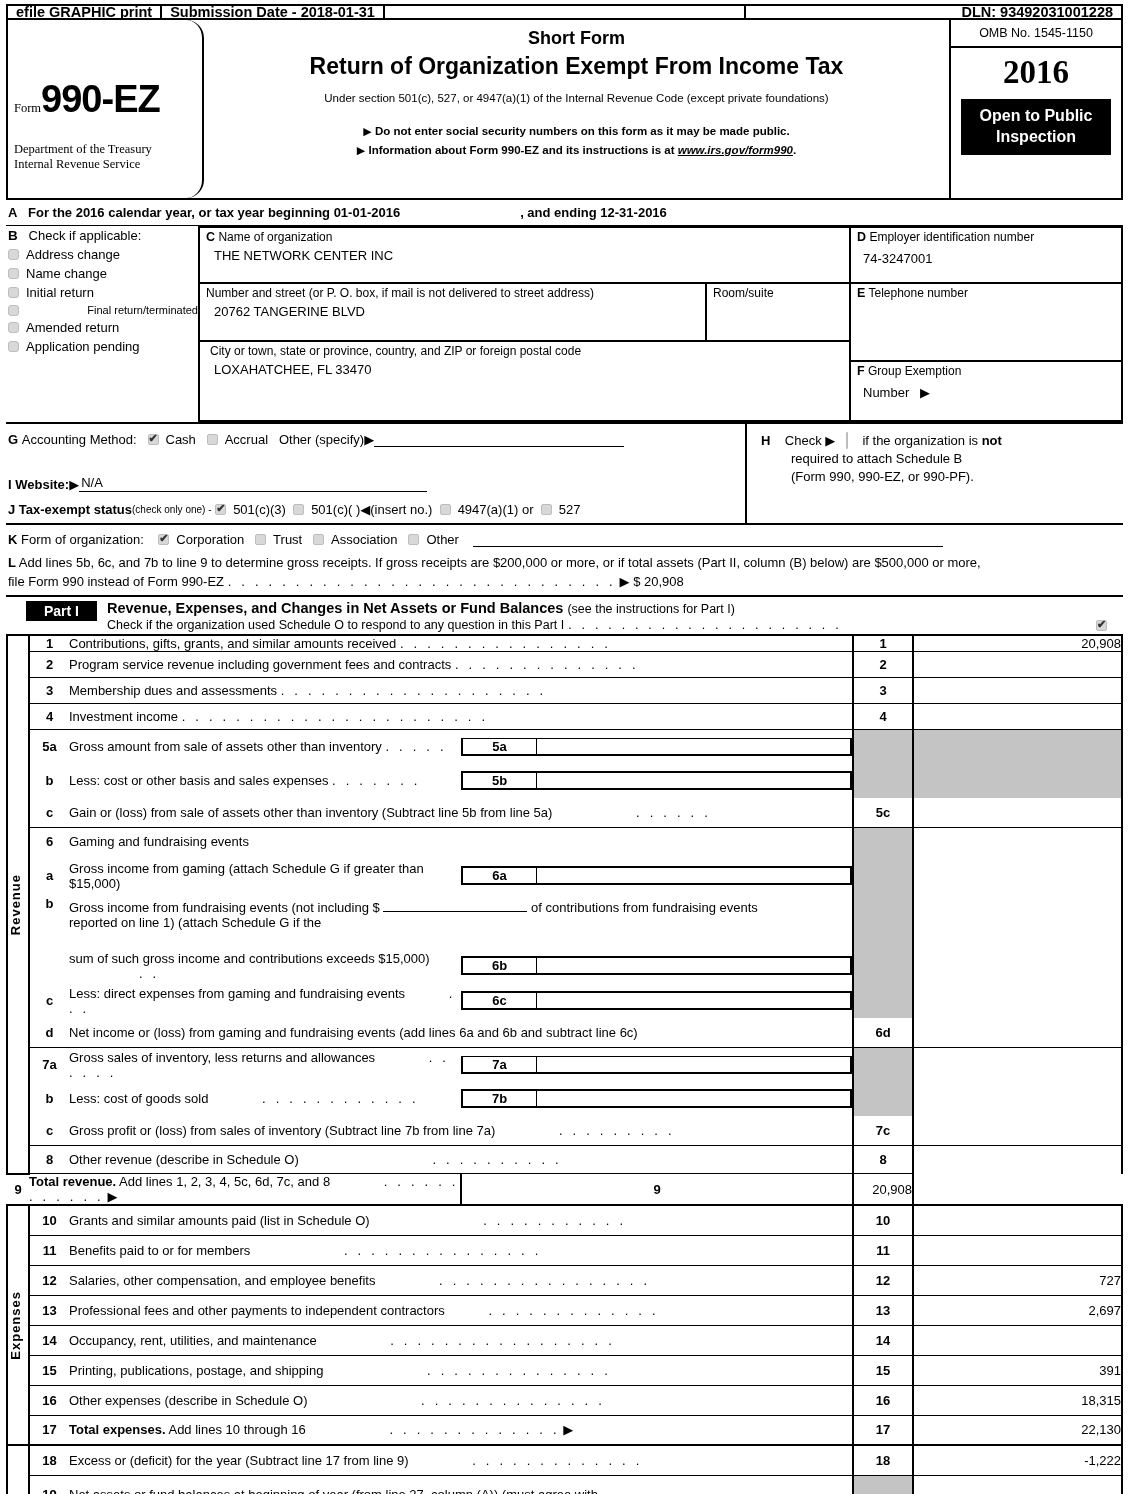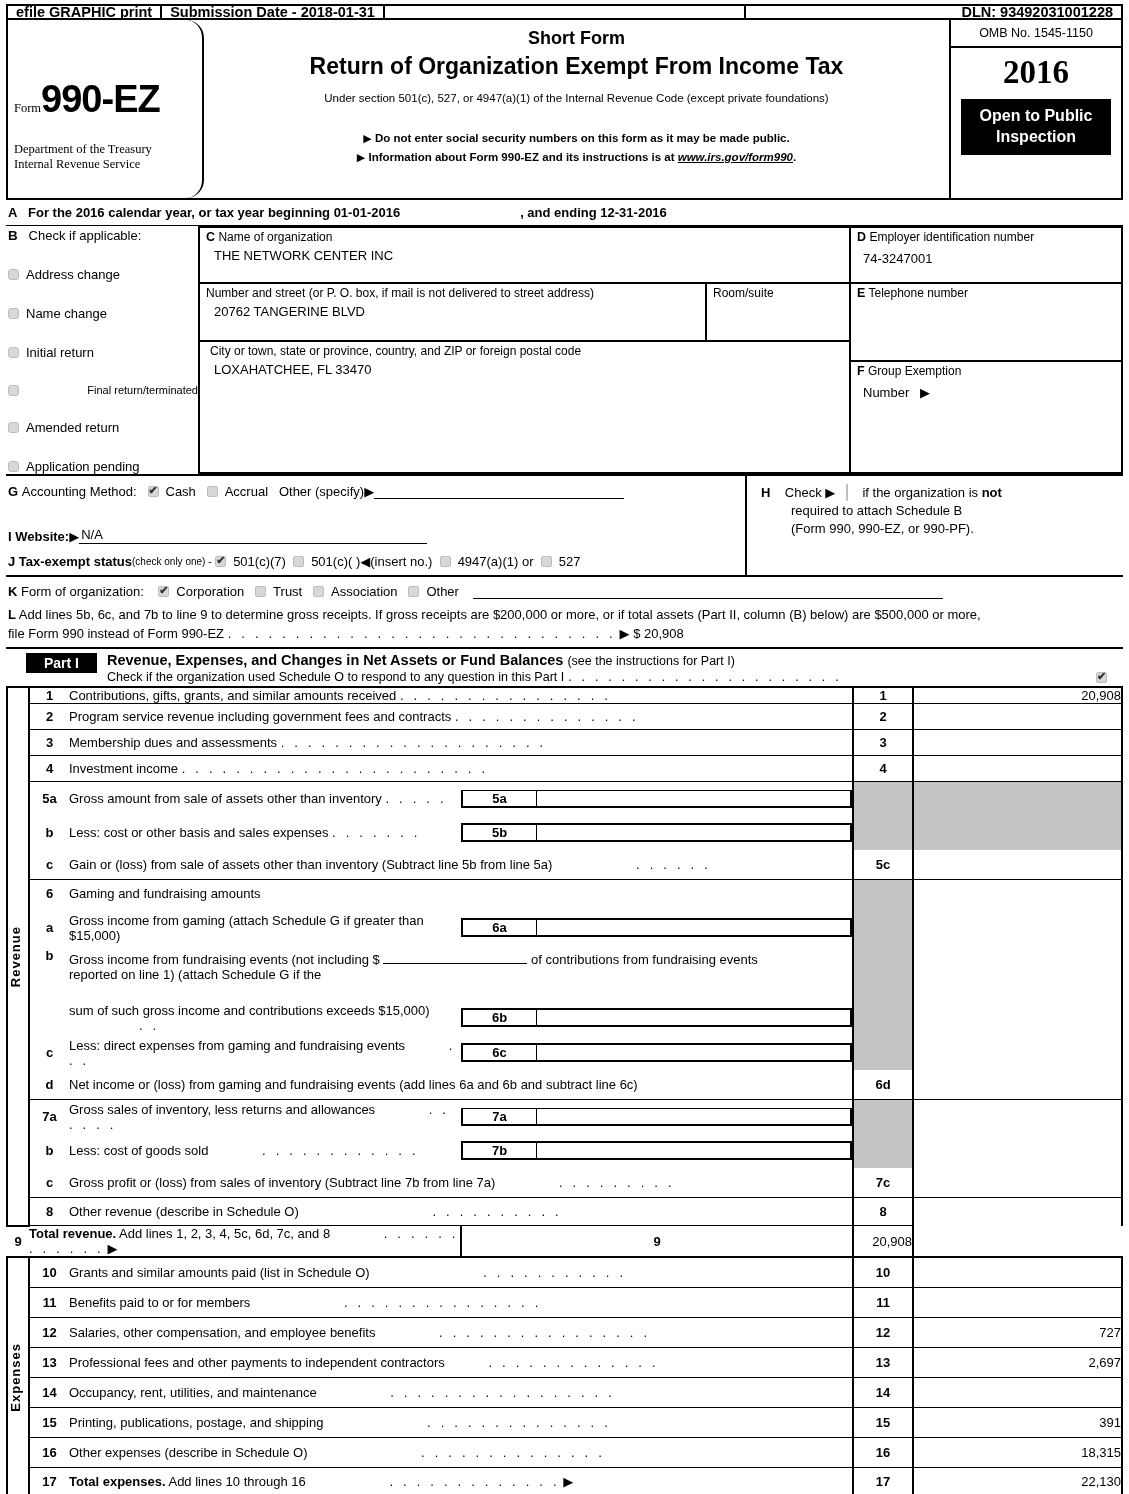--- a/index.html
+++ b/index.html
@@ -23,41 +23,41 @@
   .title-block { display:flex; border:2px solid #000; border-top:none; height:180px; }
   .tb-left { width:196px; border-right:2px solid #000; position:relative; padding:6px 4px;border-radius:18px; }
   .form990 { position:absolute; left:6px; top:58px; white-space:nowrap; }
   .form990 .lbl { font-size:12.5px; font-family:"Liberation Serif", serif; }
   .form990 .big { font-size:38px; font-weight:bold; letter-spacing:-1px; font-family:"Liberation Sans", sans-serif;}
   .dept { position:absolute; left:6px; top:122px; font-size:12.5px; line-height:15px; font-family:"Liberation Serif", serif;}
 
   .tb-mid { flex:1; position:relative; text-align:center; padding-top:8px; }
   .tb-mid .t1 { font-size:18px; font-weight:bold; margin-bottom:4px; }
   .tb-mid .t2 { font-size:23px; font-weight:bold; margin-bottom:12px; }
-  .tb-mid .t3 { font-size:11.5px; margin-bottom:25px; }
+  .tb-mid .t3 { font-size:11.5px; margin-bottom:18px; }
   .tb-mid .t4 { font-size:11.5px; line-height:19px; text-align:center; }
   .tb-mid .t4 .arw { font-size:11px; }
   .tb-mid a, .tb-mid .lnk { text-decoration:underline; color:#000; font-style:italic; }
 
   .tb-right { width:172px; border-left:2px solid #000; position:relative; text-align:center; }
   .omb { font-size:12.5px; padding:6px 0 6px 0; border-bottom:2px solid #000; }
   .yr { font-size:33px; font-weight:bold; font-family:"Liberation Serif", serif; padding:6px 0 4px 0; letter-spacing:0px;}
   .otp { background:#000; color:#fff; font-weight:bold; font-size:16px; line-height:21px; margin:4px 10px 0 10px; padding:6px 0 8px 0; }
 
   
   .sec-a { font-size:13px; font-weight:bold; padding:5px 0 5px 2px; display:flex; }
   .sec-a .ltr { width:20px; }
   .sec-a .sp { display:inline-block; width:120px; }
 
   
   .orgblock { display:flex; border-top:1px solid #000; }
   .col-b { width:192px; padding:2px 0 0 2px; }
   .col-b .hdr { font-size:13px; }
   .col-b .hdr b{font-size:13.5px;}
-  .cbrow { display:flex; align-items:center; margin-top:24px; font-size:13px; }
+  .cbrow { display:flex; align-items:center; margin-top:4px; font-size:13px; }
   .cbrow.sm { font-size:11px;justify-content:space-between; }
   .cb { width:11px; height:11px; border-radius:3px; background:#d8d8d8; border:1px solid #bdbdbd; margin-right:7px; flex:none; position:relative;}
   .cb.checked::after{content:"✔"; position:absolute; left:0px; top:-3px; font-size:11px; color:#333; font-weight:bold;}
   .cb.sq { border-radius:2px; }
 
   .col-c { flex:1; border:2px solid #000; }
   .cbox { padding:2px 0 0 6px; border-bottom:2px solid #000; position:relative; }
   .cbox .lab { font-size:12px; }
   .cbox .lab b { font-size:12.5px; }
   .cbox .val { font-size:13px; padding:4px 0 0 8px; }
@@ -273,21 +273,21 @@
 
       <div class="rowI">
         <b>I Website:</b>
         <span>▶</span>
         <span class="ul" style="width:348px; padding-left:2px; height:17px;">N/A</span>
       </div>
 
       <div class="rowJ">
         <b>J Tax-exempt status</b><span class="tiny">(check only one) -</span>&nbsp;
         <span class="cb sq checked"></span>
-        <span>501(c)(7)</span>&nbsp;&nbsp;
+        <span>501(c)(3)</span>&nbsp;&nbsp;
         <span class="cb sq"></span>
         <span>501(c)(   )</span>
         <span>◀</span><span>(insert no.)</span>&nbsp;&nbsp;
         <span class="cb sq"></span>
         <span>4947(a)(1) or</span>&nbsp;&nbsp;
         <span class="cb sq"></span>
         <span>527</span>
       </div>
     </div>
 
@@ -437,21 +437,21 @@
       <td class="ldesc" colspan="2">
         <span>Gain or (loss) from sale of assets other than inventory (Subtract line 5b from line 5a)</span>
         <span class="dots" style="padding-left:80px;">. . . . . .</span>
       </td>
       <td class="numcol">5c</td>
       <td class="amtcol"></td>
     </tr>
 
     <tr class="rowline" style="height:28px;">
       <td class="lnum" style="padding-top:0;">6</td>
-      <td class="ldesc" colspan="2">Gaming and fundraising amounts</td>
+      <td class="ldesc" colspan="2">Gaming and fundraising events</td>
       <td class="numcol gray"></td>
       <td class="amtcol"></td>
     </tr>
 
     <tr style="height:40px;">
       <td class="lnum" style="padding-top:0;">a</td>
       <td class="ldesc">Gross income from gaming (attach Schedule G if greater than $15,000)</td>
       <td style="padding:0;">
         <table style="border-collapse:collapse;width:100%;">
               <tbody>

